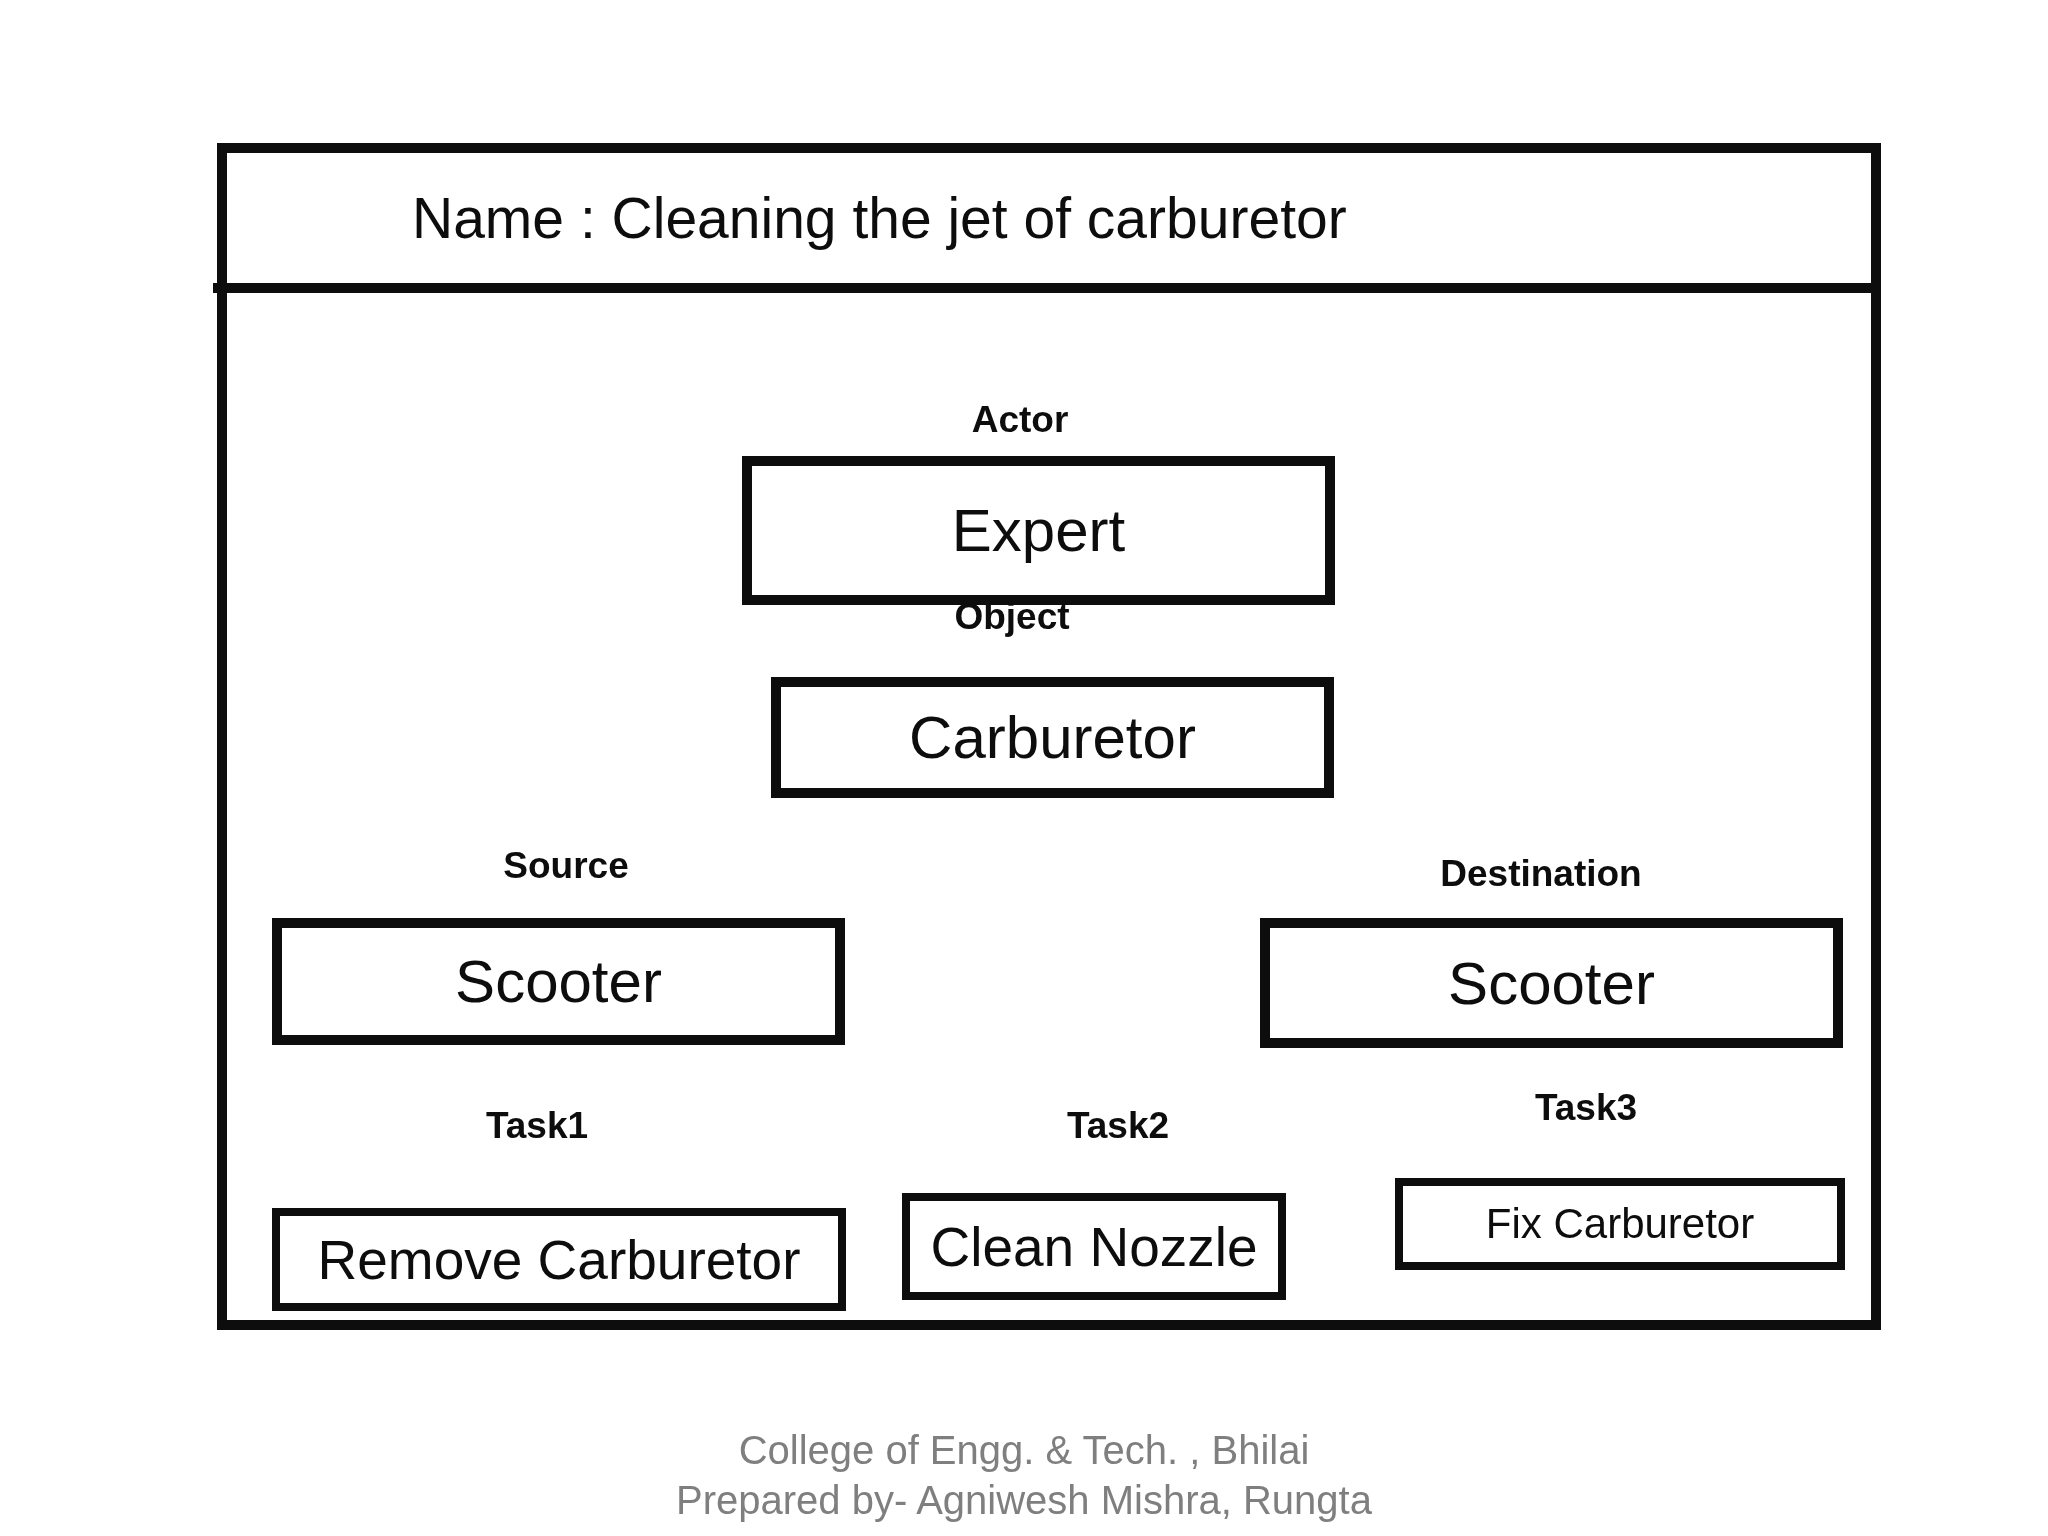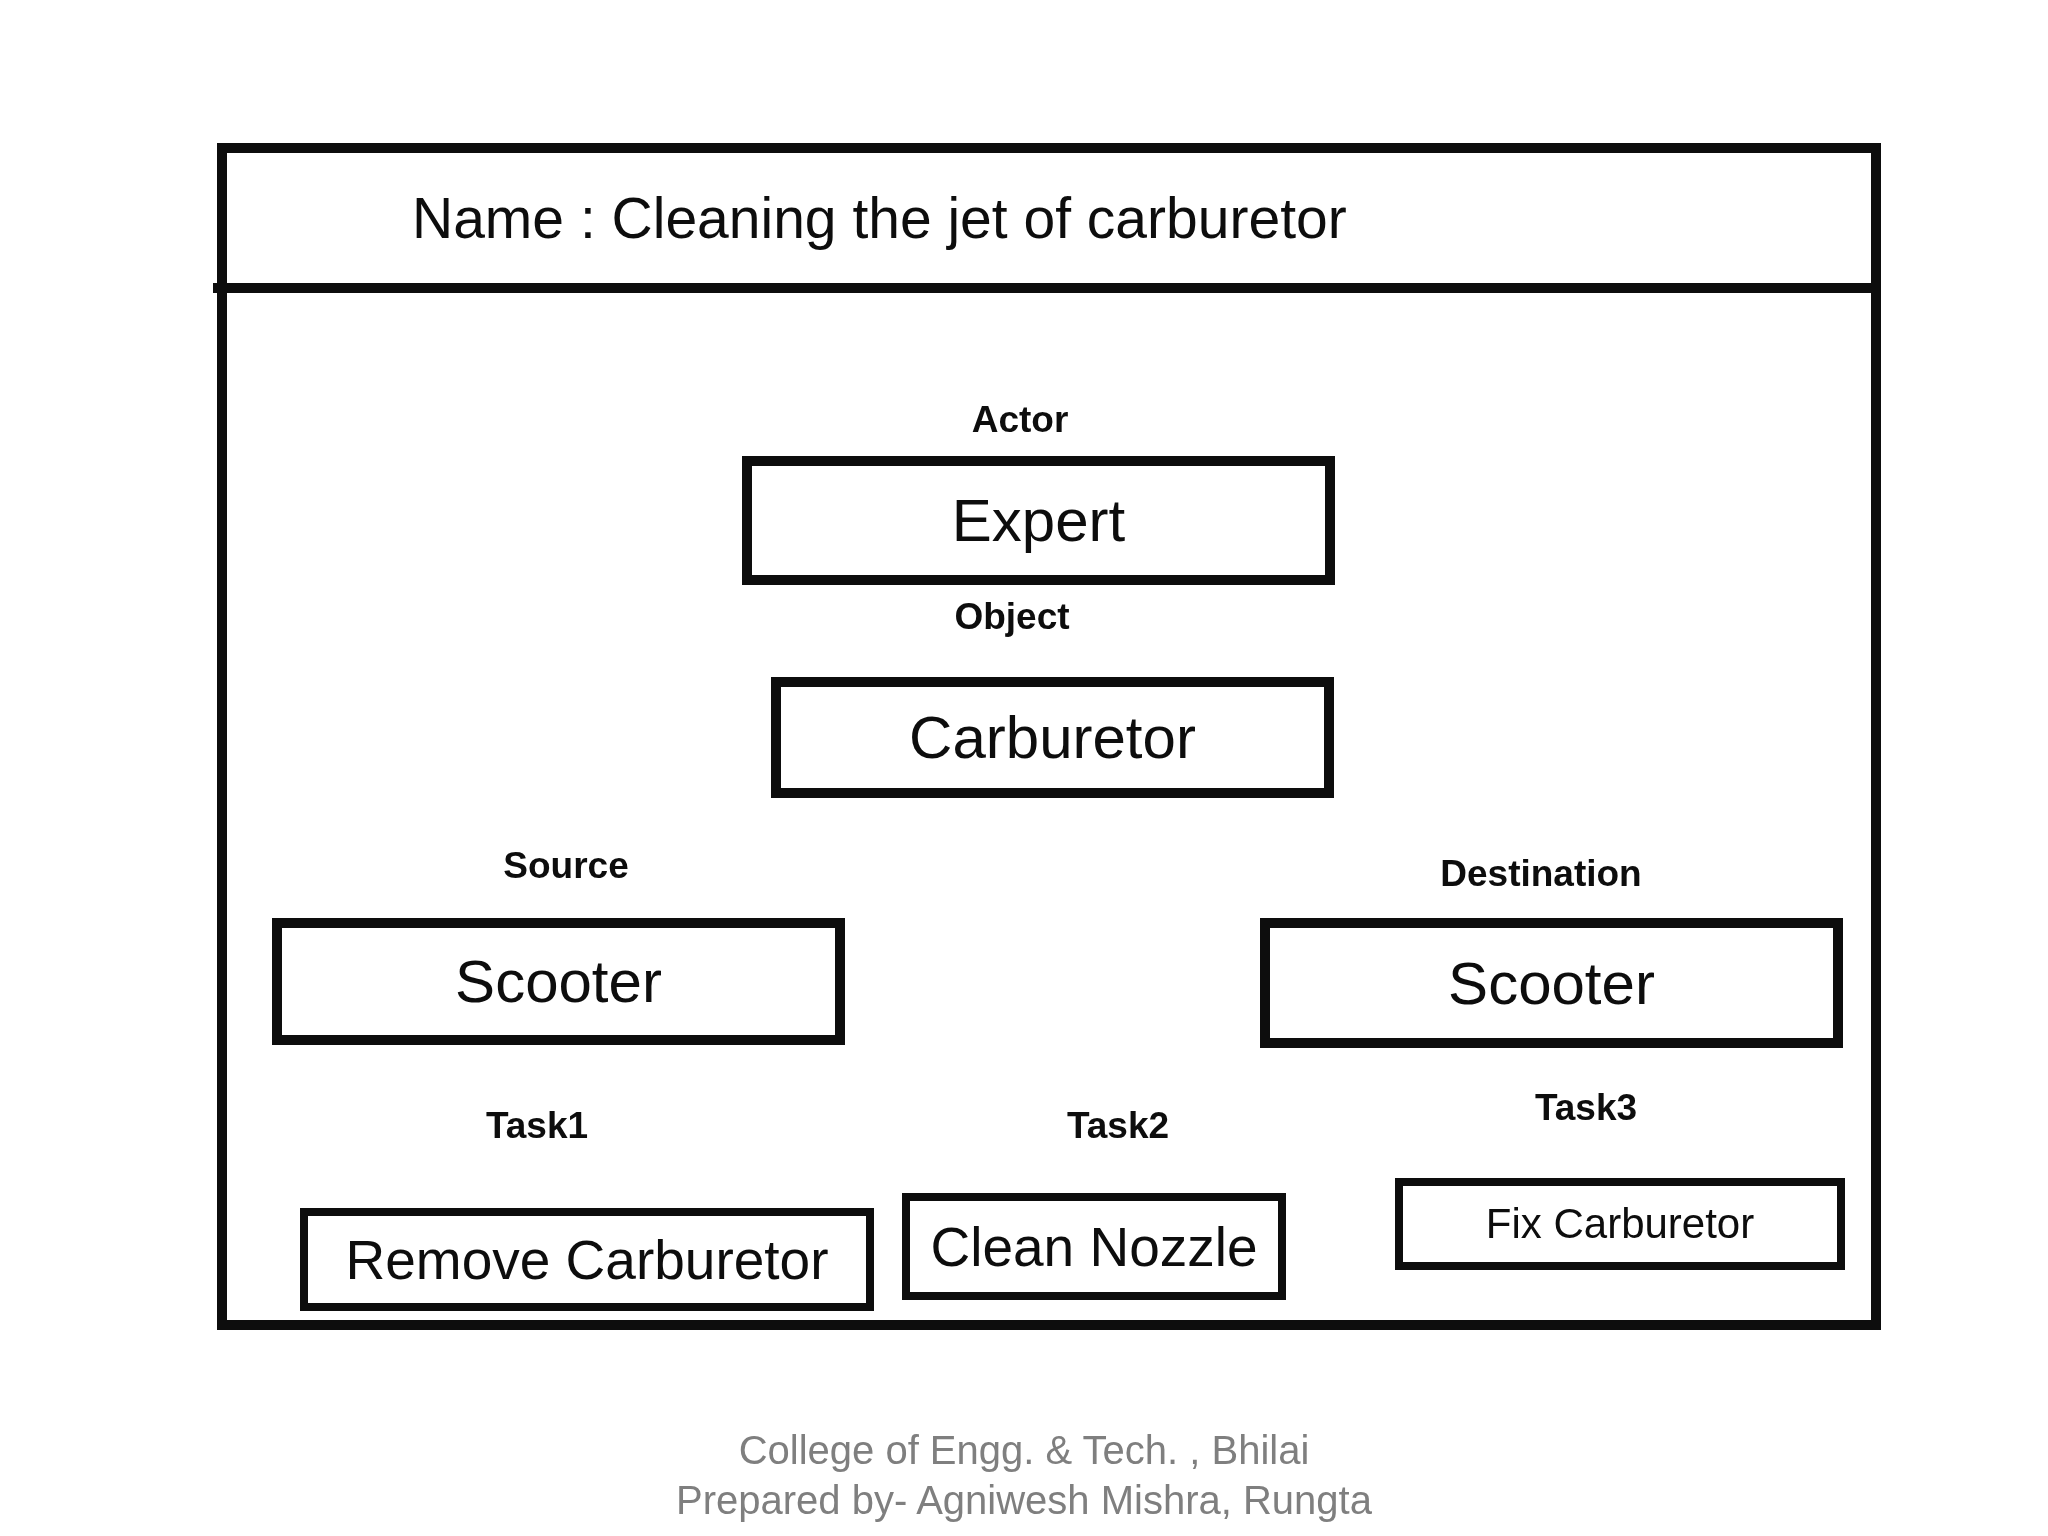--- a/index.html
+++ b/index.html
@@ -80,33 +80,33 @@
 <div id="canvas">
 
   <div id="frame">
 
     <div id="title-bar">
       <div id="slide-title">Name : Cleaning the jet of carburetor</div>
     </div>
     <div id="title-divider"></div>
 
     <div class="lbl" style="left:793px;top:246px;">Actor</div>
-    <div class="box" style="left:515px;top:303px;width:593px;height:129px;">Expert</div>
+    <div class="box" style="left:515px;top:303px;width:593px;height:149px;">Expert</div>
 
     <div class="lbl" style="left:785px;top:443px;">Object</div>
     <div class="box" style="left:544px;top:524px;width:563px;height:121px;">Carburetor</div>
 
     <div class="lbl" style="left:339px;top:692px;">Source</div>
     <div class="box" style="left:45px;top:765px;width:573px;height:127px;">Scooter</div>
 
     <div class="lbl" style="left:1314px;top:700px;">Destination</div>
     <div class="box" style="left:1033px;top:765px;width:583px;height:130px;">Scooter</div>
 
     <div class="lbl" style="left:310px;top:952px;">Task1</div>
-    <div class="box task" style="left:45px;top:1055px;width:574px;height:103px;margin-left:28px;">Remove Carburetor</div>
+    <div class="box task" style="left:45px;top:1055px;width:574px;height:103px;">Remove Carburetor</div>
 
     <div class="lbl" style="left:891px;top:952px;">Task2</div>
     <div class="box task" style="left:675px;top:1040px;width:384px;height:107px;">Clean Nozzle</div>
 
     <div class="lbl" style="left:1359px;top:934px;">Task3</div>
     <div class="box task" style="left:1168px;top:1025px;width:450px;height:92px;font-size:42px;">Fix Carburetor</div>
 
   </div>
 
   <div id="footer">

